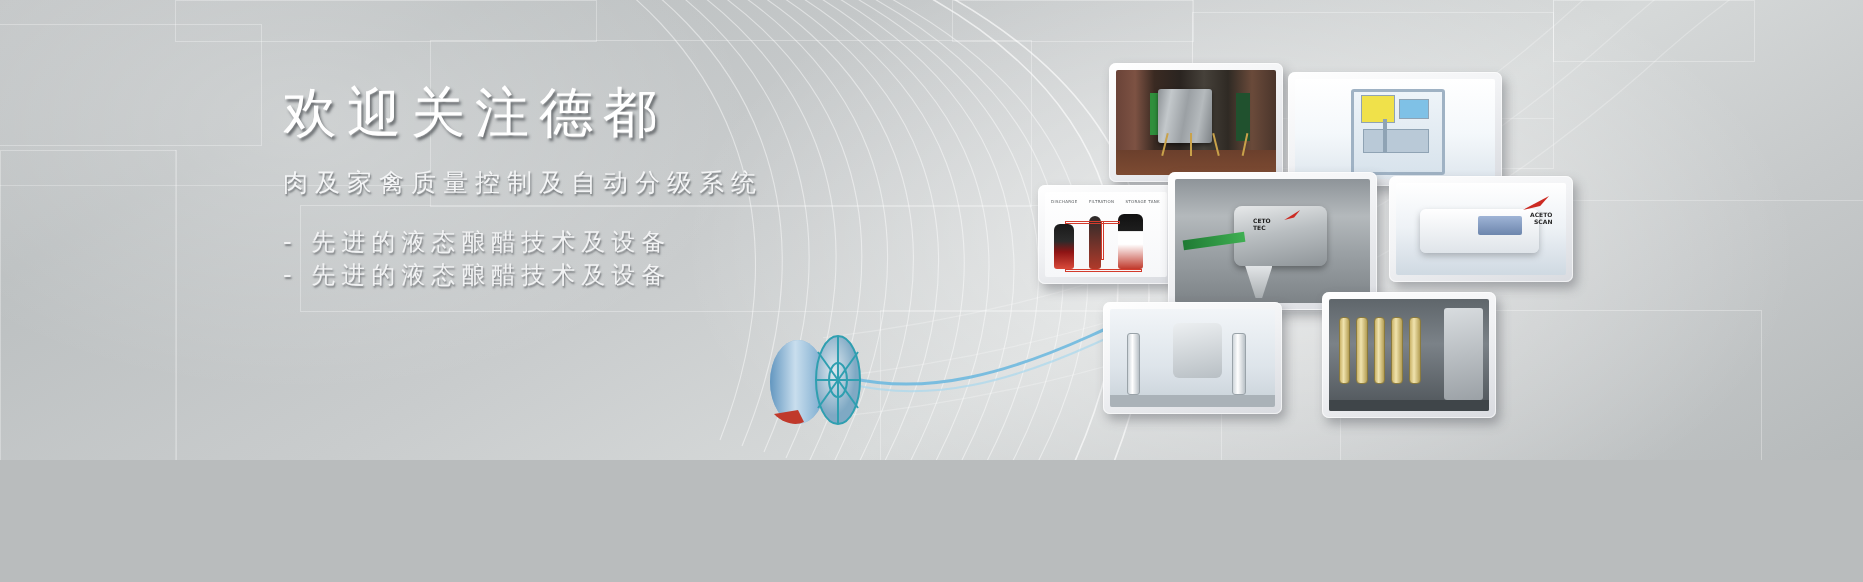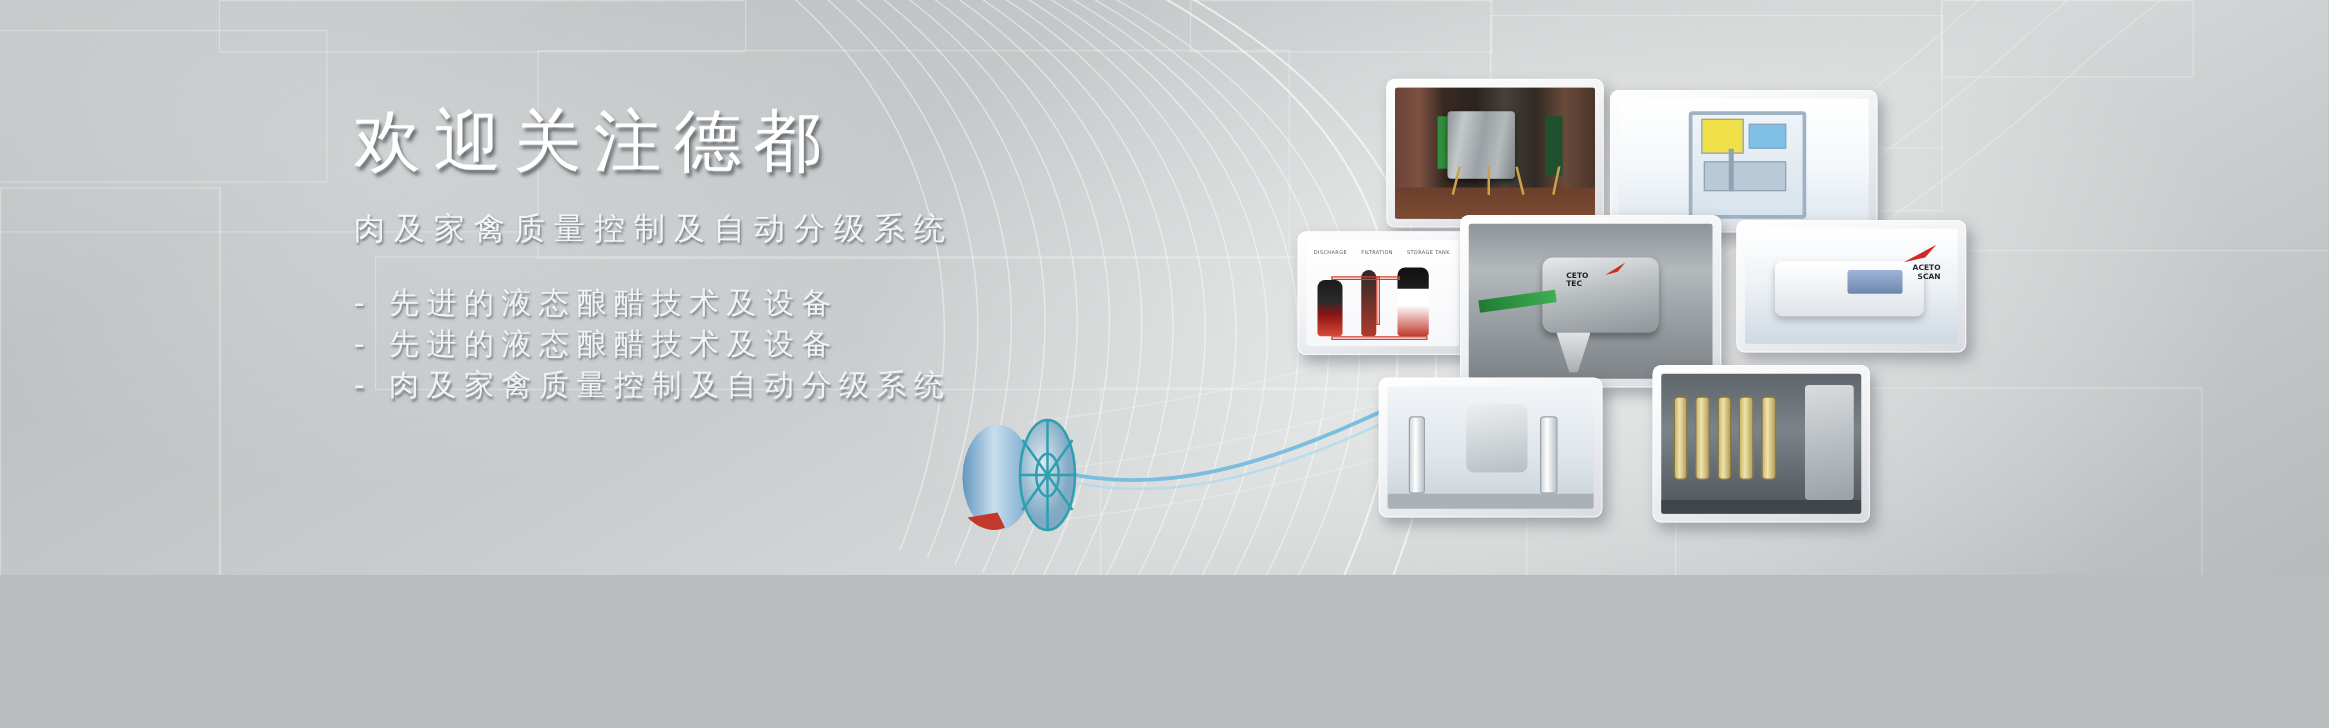--- a/index.html
+++ b/index.html
@@ -186,21 +186,20 @@
     <path d="M10,78 C90,96 170,72 250,36 C285,20 305,12 325,8" fill="none" stroke="#6fb9df" stroke-width="3" opacity="0.9"></path>
     <path d="M10,84 C92,104 174,80 254,44 C289,28 309,20 329,16" fill="none" stroke="#a9d8ee" stroke-width="2" opacity="0.7"></path>
   </svg>
 
   <div class="copy">
     <div class="headline">欢迎关注德都</div>
     <div class="subhead">肉及家禽质量控制及自动分级系统</div>
     <div class="bullets">
       <div class="bullet">- 先进的液态酿醋技术及设备</div>
       <div class="bullet">- 先进的液态酿醋技术及设备</div>
-      <div class="bullet">- 肉及家禽质量控制及自动分级系统</div>
     </div>
   </div>
 
   <svg class="reel" viewBox="0 0 118 98">
     <ellipse cx="46" cy="52" rx="28" ry="42" fill="#8fb8d8"></ellipse>
     <ellipse cx="46" cy="52" rx="28" ry="42" fill="url(#rg)" opacity=".9"></ellipse>
     <defs>
       <linearGradient id="rg" x1="0" y1="0" x2="1" y2="0">
         <stop offset="0" stop-color="#5e93bd"></stop>
           <stop offset=".45" stop-color="#cfe2f0"></stop>

